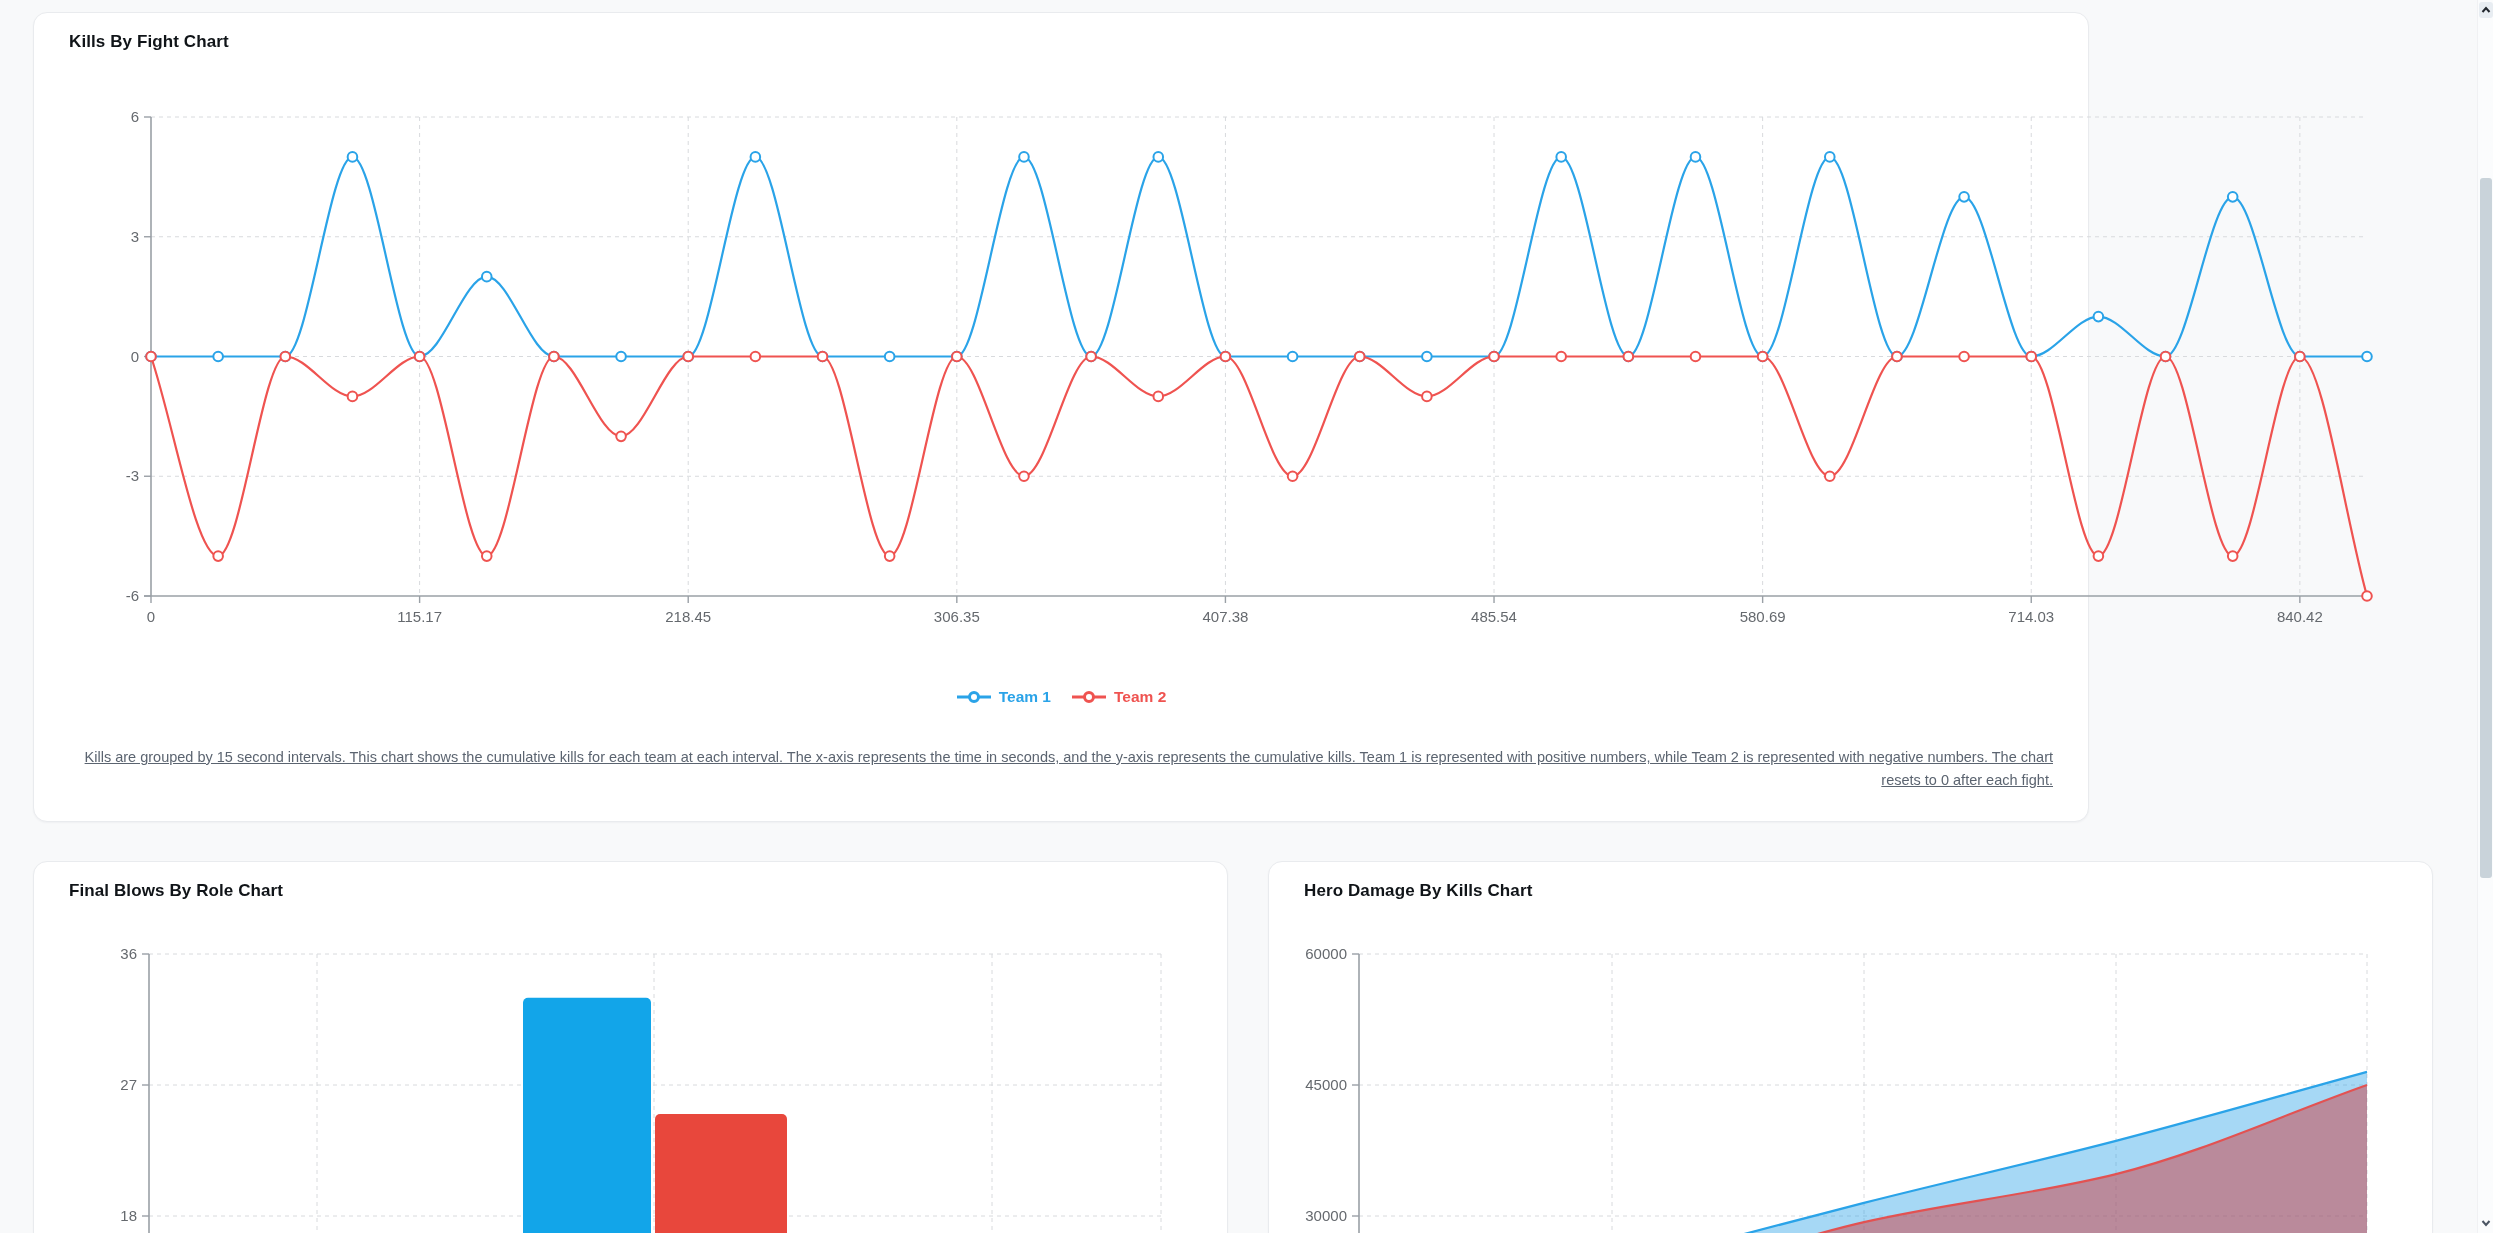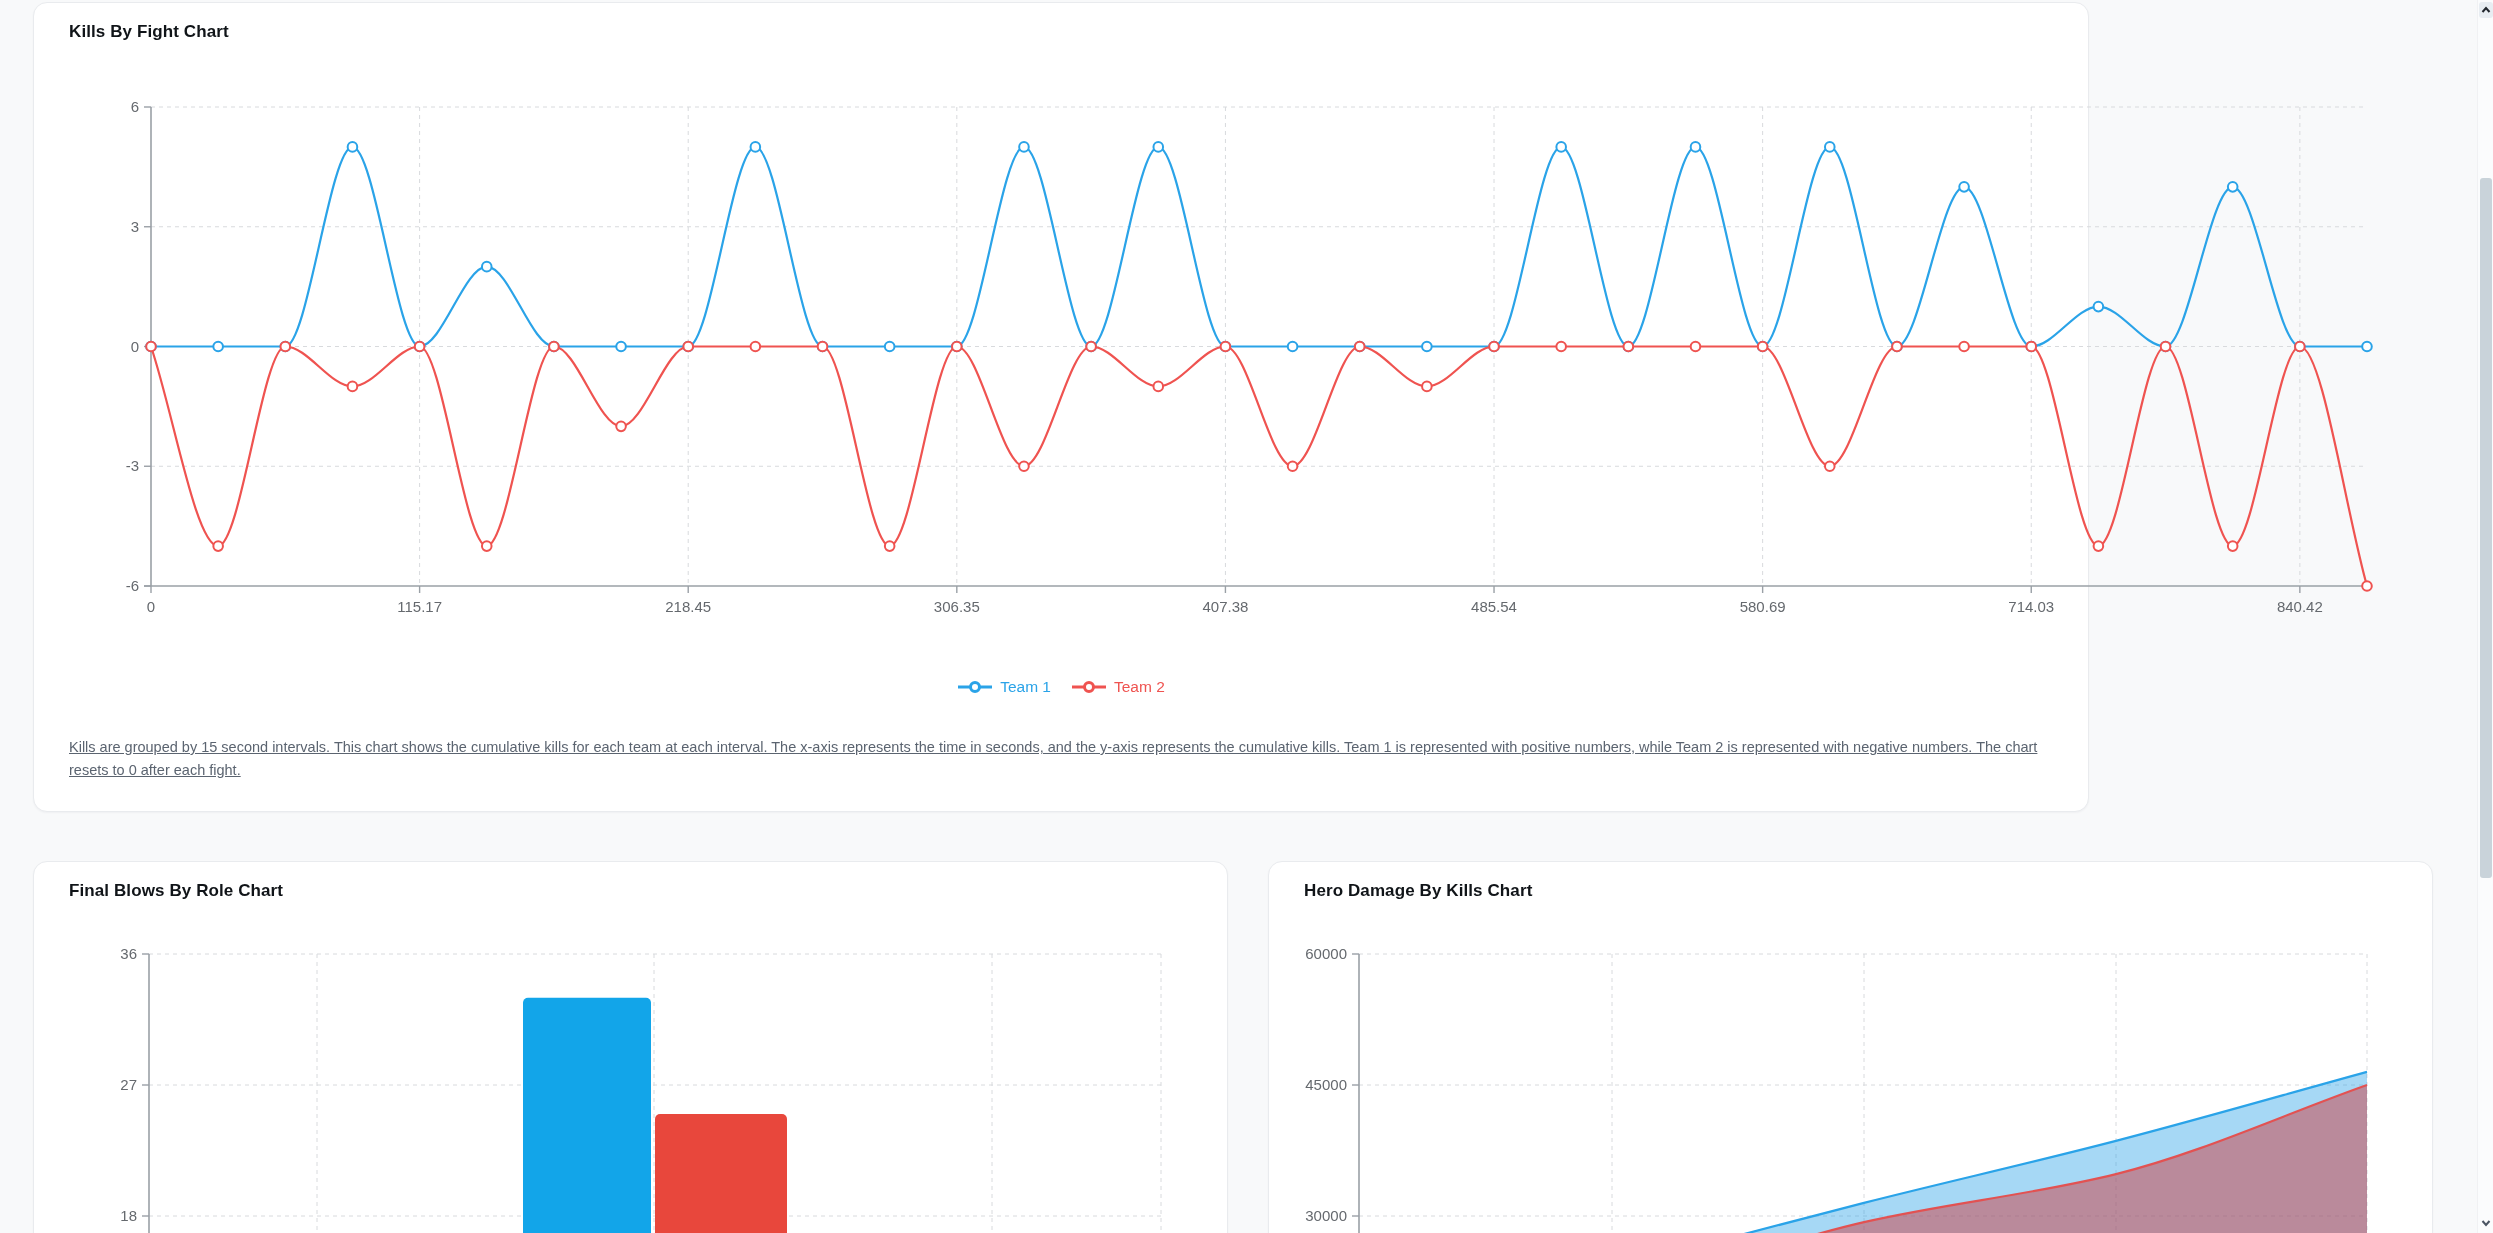--- a/index.html
+++ b/index.html
@@ -9,34 +9,34 @@
     font-family:"Liberation Sans", sans-serif;
     position:relative;
   }
   .card {
     position:absolute;
     background:#ffffff;
     border:1px solid #e9ebee;
     border-radius:14px;
     box-shadow:0 1px 2px rgba(16,24,40,.04);
   }
-  #card-kills { left:33px; top:2px;  width:2056px; height:810px; }
+  #card-kills { left:33px; top:12px;  width:2056px; height:810px;text-align:right; }
   #card-blows { left:33px; top:861px; width:1195px; height:520px; }
   #card-damage{ left:1268px; top:861px; width:1165px; height:520px; }
   .card-title {
     position:absolute; left:35px; top:19px;
     font-size:17px; font-weight:700; color:#101418; letter-spacing:.1px;
   }
   .chart-svg { position:absolute; left:0; display:block; }
   #svg-kills  { top:95px; }
   #svg-blows  { top:80px; }
   #svg-damage { top:80px; }
   .legend {
     position:absolute; left:0; top:675px; width:100%;
-    display:flex; justify-content:center; align-items:center; gap:20px;
+    display:flex; justify-content:center; align-items:center; gap:20px;font-weight:bold;
   }
   .legend-item { display:flex; align-items:center; gap:7px; cursor:pointer; }
   .legend-label { font-size:15.5px; }
   .desc {
     position:absolute; left:35px; right:35px; top:733px;
     font-size:14.5px; line-height:23px; color:#5b6470;text-decoration:underline;
   }
   
   #scrollbar {
     position:absolute; right:0; top:0; width:16px; height:1233px;

